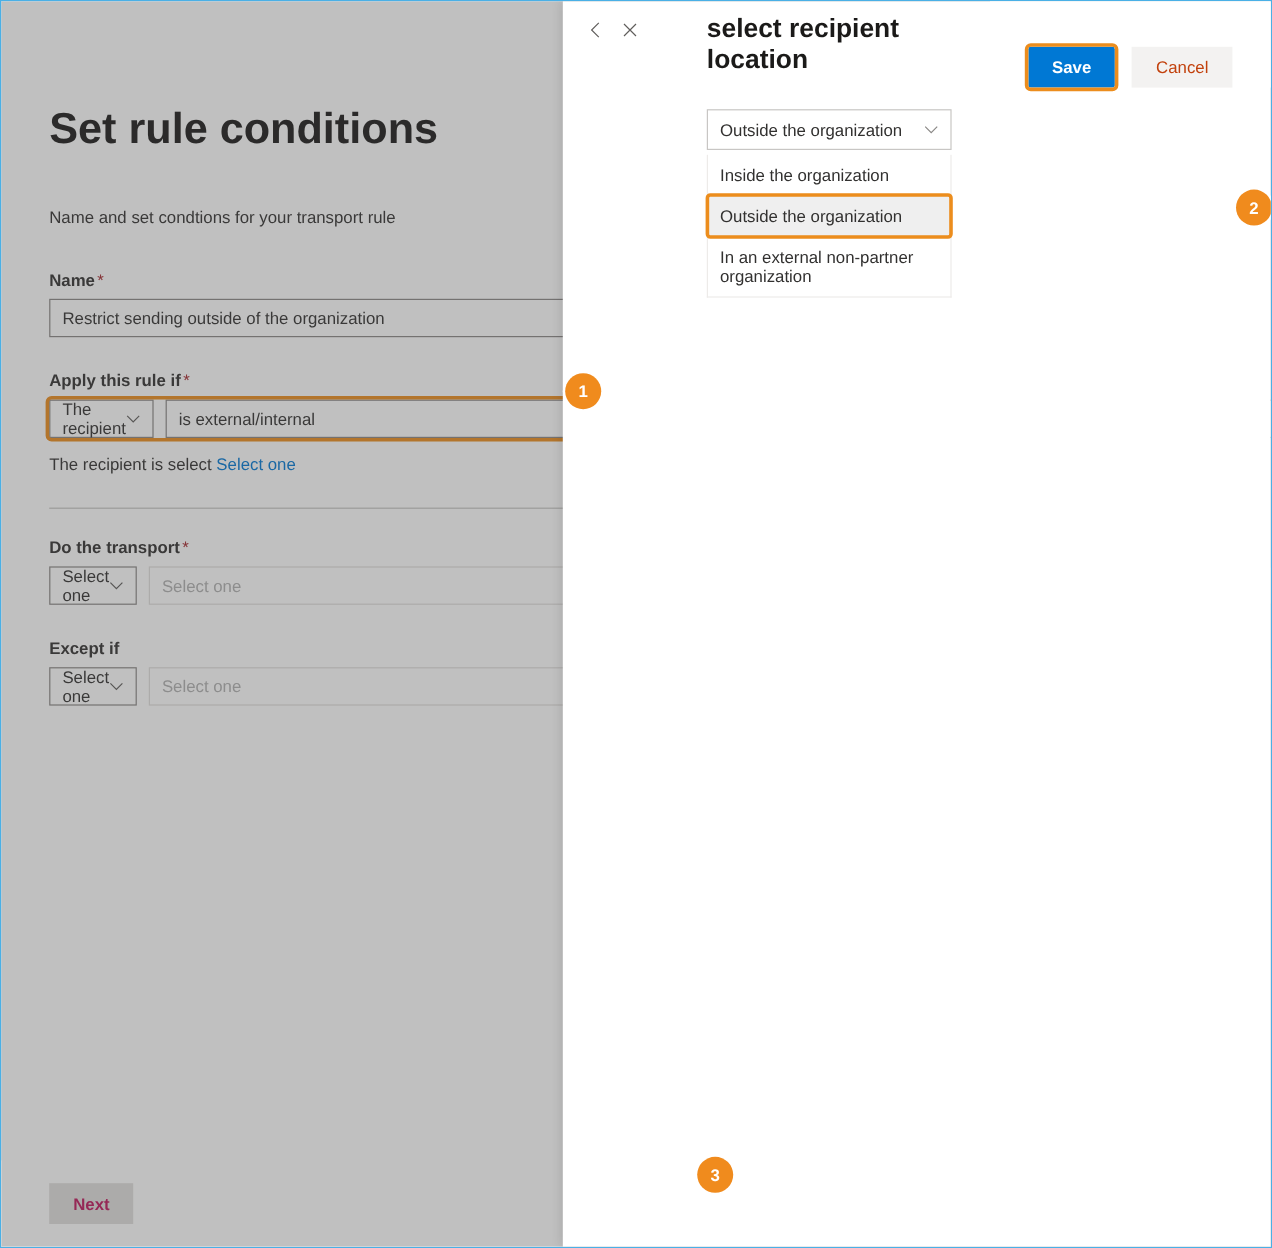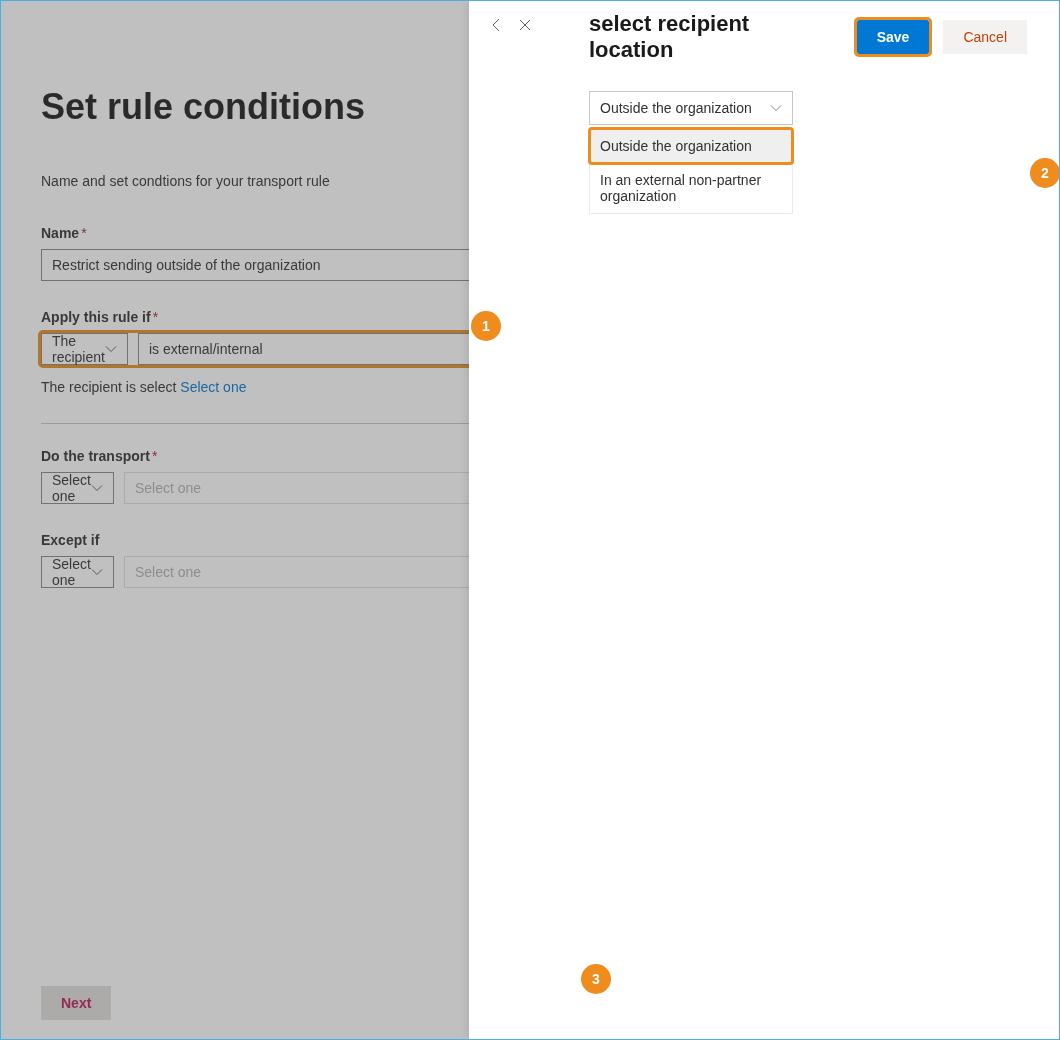--- a/index.html
+++ b/index.html
@@ -137,21 +137,21 @@
     background: #efefef;
     outline: 3px solid #ec8d1d;
     outline-offset: -1px;
     border-radius: 2px;
     position: relative;
     z-index: 1;
   }
   .side-footer {
     height: 72px;
     display: flex;
-    align-items: center;
+    align-items: flex-end;
     gap: 14px;
     padding: 0 32px;
     background: #fff;
   }
   .btn-primary {
     background: #0078d4; color: #fff; font-weight: 600;
   }
   .btn-primary.highlight-orange { 
     outline: 3px solid #ec8d1d; border-radius: 2px;
   }
@@ -273,20 +273,21 @@
 
     <div class="dropdown-selected">
       <span>Outside the organization</span>
       <span class="chevron">
         <svg viewBox="0 0 12 12">
             <path d="M1 3.5 L6 8.5 L11 3.5" stroke="#8a8886" stroke-width="1" fill="none"></path>
           </svg>
       </span>
     </div>
     <div class="dropdown-list">
+      <div class="dropdown-item">Inside the organization</div>
       <div class="dropdown-item selected">Outside the organization</div>
       <div class="dropdown-item">In an external non-partner organization</div>
     </div>
   </div>
   <div class="side-footer">
     <button class="btn btn-primary highlight-orange">Save</button>
     <button class="btn btn-default">Cancel</button>
   </div>
 </div>
 

